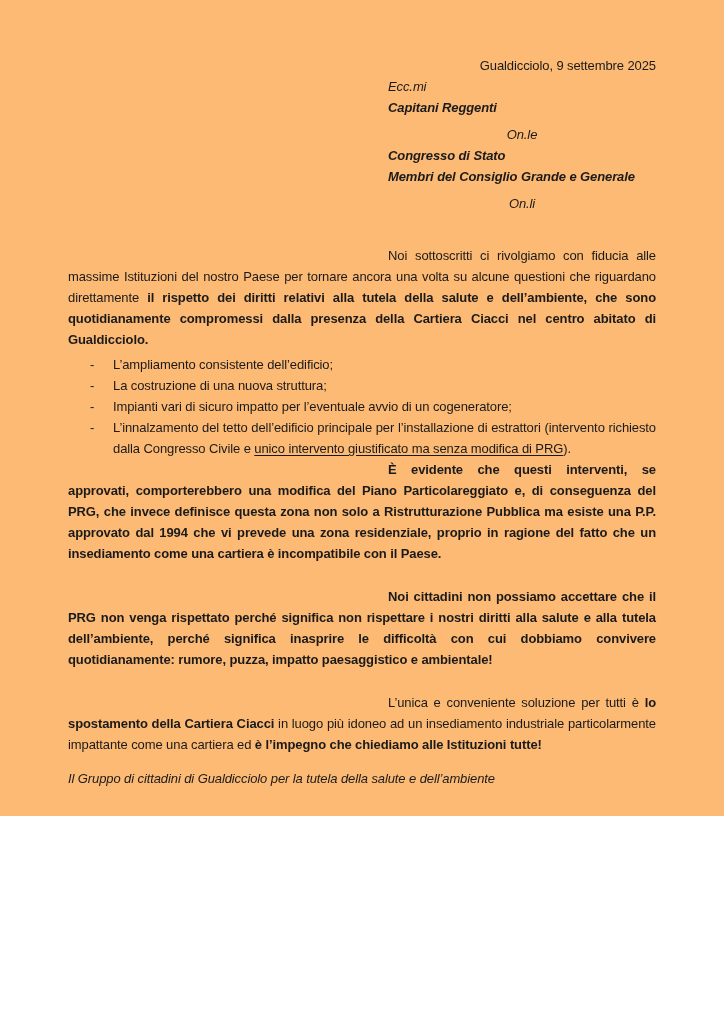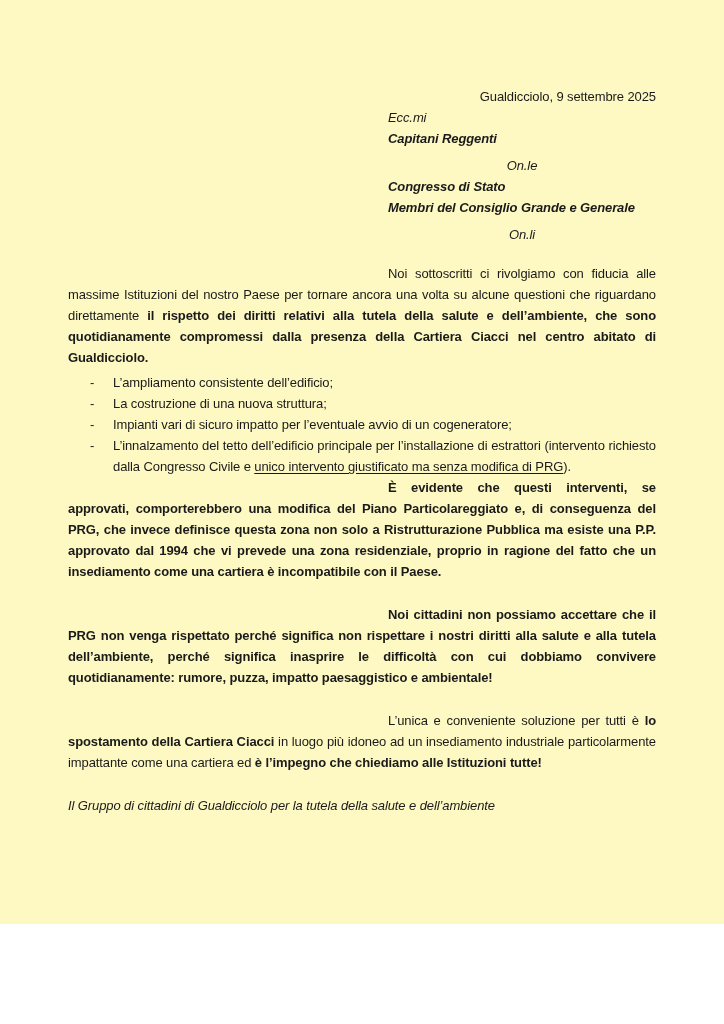--- a/index.html
+++ b/index.html
@@ -3,45 +3,45 @@
 <meta charset="utf-8">
 <style>
   html, body {
     margin: 0;
     padding: 0;
     background: #ffffff;
   }
   .page {
     position: relative;
     width: 724px;
-    height: 924px;
+    height: 816px;
     box-sizing: border-box;
-    padding: 86px 68px 40px 68px;
-    background: #fef9c3;
+    padding: 55px 68px 40px 68px;
+    background: #fdba74;
     font-family: "Liberation Sans", sans-serif;
     font-size: 13px;
     line-height: 21px;
     letter-spacing: -0.1px;
     color: #1a1a1a;
     overflow: hidden;
   }
   .dateline {
     text-align: right;
   }
   .recipients {
     margin-left: 320px;
     white-space: nowrap;
     font-style: italic;
   }
   .recipient.gs {
     margin-top: 6px;
     text-align: center;
   }
   .letter-body {
-    margin-top: 18px;
+    margin-top: 31px;
   }
   .para {
     margin: 0;
     text-align: justify;
   }
   .para.indent {
     text-indent: 320px;
   }
   .para.spaced {
     margin-top: 22px;
@@ -55,21 +55,21 @@
   }
   .marker {
     width: 23px;
     flex: none;
   }
   .item-text {
     flex: 1;
     text-align: justify;
   }
   .signature {
-    margin-top: 22px;
+    margin-top: 13px;
     font-style: italic;
   }
   .b { font-weight: 700; }
   .u { text-decoration: underline; text-underline-offset: 2px; }
 </style>
 </head>
 <body>
 
 <div class="page">
   <div class="dateline">Gualdicciolo, 9 settembre 2025</div>

